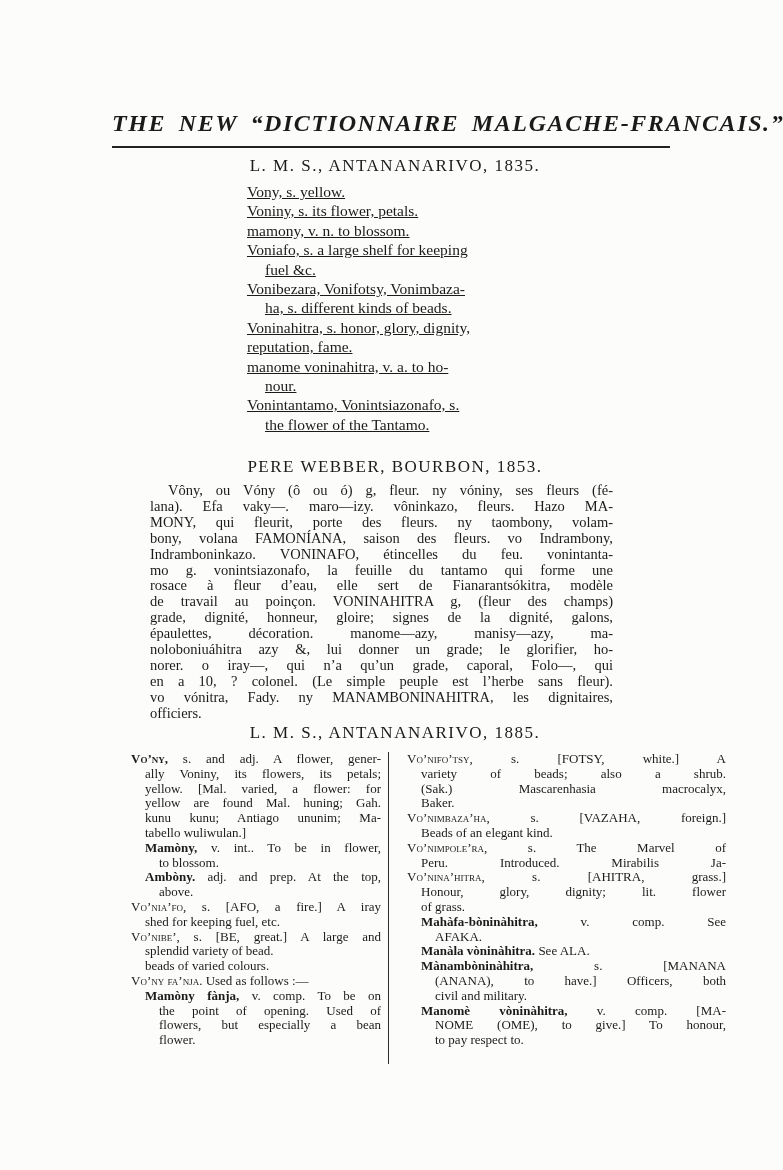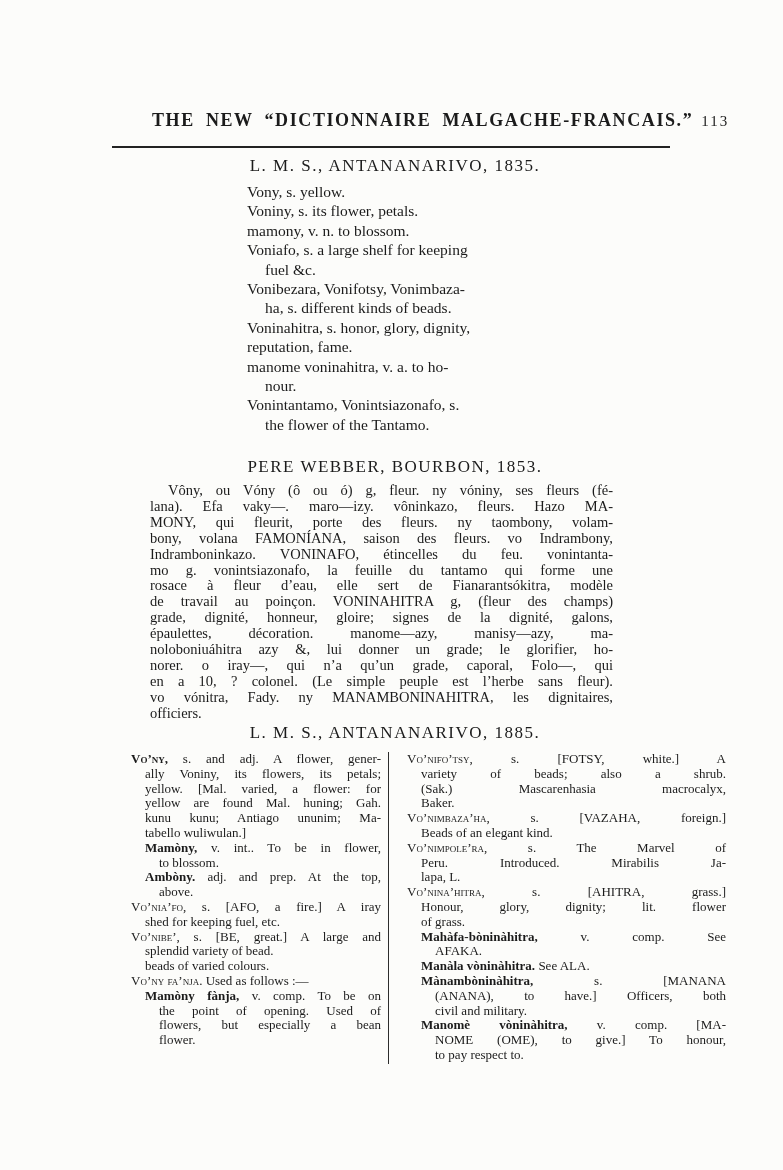--- a/index.html
+++ b/index.html
@@ -4,30 +4,30 @@
 <style>
   html,body { margin:0; padding:0; background:#e9e9e7; }
   .page {
     position:relative; width:783px; height:1170px; margin:0 auto;
     background:#fcfcfa; color:#1b1b1b;
     font-family:"Liberation Serif","DejaVu Serif",serif;
     overflow:hidden;
   }
   
   .header-row { position:absolute; top:110px; left:112px; width:558px; display:flex; align-items:baseline; }
-  .hdr-title { flex:1; text-align:center; font-weight:bold; font-size:18px; letter-spacing:1.6px; word-spacing:5px; white-space:nowrap;margin-left:40px; }
+  .hdr-title { flex:1; text-align:center; font-style:italic; font-weight:bold; font-size:24px; letter-spacing:1.6px; word-spacing:5px; white-space:nowrap; }
   .hdr-pn { font-size:15px; letter-spacing:2px; padding-left:8px; }
   .hdr-rule { position:absolute; top:146px; left:112px; width:558px; height:2px; background:#222; }
   
   .sec-heading { position:absolute; left:60px; width:670px; text-align:center; font-size:17px; letter-spacing:1.5px; white-space:nowrap; }
   #h1835 { top:156px; }
   #h1853 { top:457px; }
   #h1885 { top:723px; }
   
-  .list1835 { position:absolute; top:182px; left:247px; width:300px; font-size:15.5px; line-height:19.4px; }
+  .list1835 { position:absolute; top:182px; left:247px; width:300px; font-size:15.5px; line-height:19.4px;text-decoration:underline; }
   .list1835 .ln { min-height:19.4px; white-space:nowrap; }
   .list1835 .i1 { padding-left:18px; }
   
   .para { position:absolute; top:483px; left:150px; width:463px; font-size:14.5px; line-height:15.9px; }
   .para .ln { min-height:15.9px; text-align:justify; text-align-last:justify; }
   .para .first { text-indent:18px; }
   .para .last { text-align-last:left; }
   
   .col { position:absolute; top:752px; font-size:13px; line-height:14.8px; }
   .colL { left:131px; width:250px; }
@@ -118,21 +118,20 @@
 
   <div class="col colR">
     <div class="ln"><span class="sc">Vo’nifo’tsy,</span><span> s. [FOTSY, white.] A</span></div>
     <div class="ln i1"><span>variety of beads; also a shrub.</span></div>
     <div class="ln i1"><span>(Sak.) Mascarenhasia macrocalyx,</span></div>
     <div class="ln i1 last"><span>Baker.</span></div>
     <div class="ln"><span class="sc">Vo’nimbaza’ha,</span><span> s. [VAZAHA, foreign.]</span></div>
     <div class="ln i1 last"><span>Beads of an elegant kind.</span></div>
     <div class="ln"><span class="sc">Vo’nimpole’ra,</span><span> s. The Marvel of</span></div>
     <div class="ln i1"><span>Peru. Introduced. Mirabilis Ja-</span></div>
-    <div class="ln i1 last"><span>lapa, L.</span></div>
     <div class="ln"><span class="sc">Vo’nina’hitra,</span><span> s. [AHITRA, grass.]</span></div>
     <div class="ln i1"><span>Honour, glory, dignity; lit. flower</span></div>
     <div class="ln i1 last"><span>of grass.</span></div>
     <div class="ln i1"><span class="b">Mahàfa-bòninàhitra,</span><span> v. comp. See</span></div>
     <div class="ln i2 last"><span class="sc">AFAKA.</span></div>
     <div class="ln i1 last"><span class="b">Manàla vòninàhitra.</span><span> See ALA.</span></div>
     <div class="ln i1"><span class="b">Mànambòninàhitra,</span><span> s. [MANANA</span></div>
     <div class="ln i2"><span>(ANANA), to have.] Officers, both</span></div>
     <div class="ln i2 last"><span>civil and military.</span></div>
     <div class="ln i1"><span class="b">Manomè vòninàhitra,</span><span> v. comp. [MA-</span></div>

